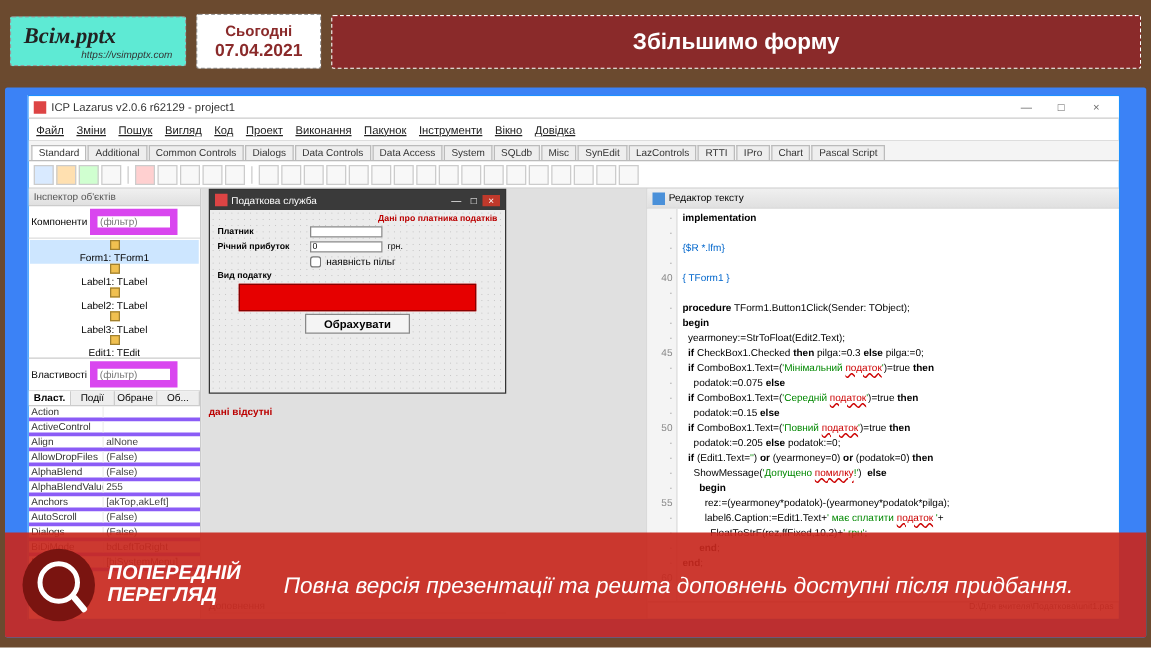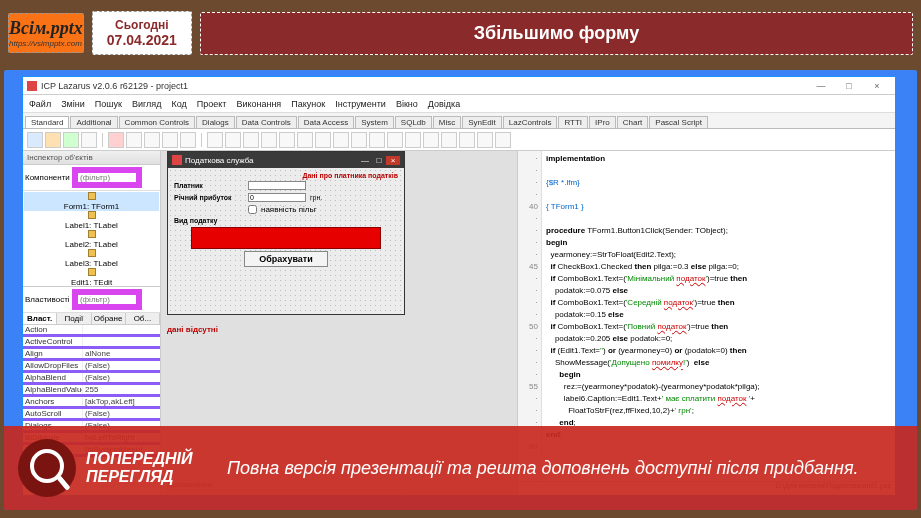--- a/index.html
+++ b/index.html
@@ -1,39 +1,39 @@
 <!DOCTYPE html>
 <html><head>
 <meta charset="utf-8">
 <style>
 * { margin: 0; padding: 0; box-sizing: border-box; font-family: Tahoma, Arial, sans-serif; }
 body { width: 921px; height: 518px; background: #6b4a2f; overflow: hidden; position: relative; }
 
 
 .header-row { display: flex; gap: 8px; padding: 8px; background: #6b4a2f; height: 66px; align-items: center; }
-.logo-box { background: #f97316; border: 1px dashed #999; padding: 4px 0; border-radius: 2px; }
+.logo-box { background: #5eead4; border: 1px dashed #999; padding: 4px 10px; border-radius: 2px; }
 .logo-title { font-family: Georgia, serif; font-style: italic; font-size: 18px; font-weight: bold; color: #222; }
-.logo-sub { font-size: 8px; color: #333; font-style: italic; }
+.logo-sub { font-size: 8px; color: #333; font-style: italic; margin-left: 46px; }
 .date-box { background: #fff; border: 1px dashed #999; padding: 6px 14px; text-align: center; border-radius: 2px; }
 .date-lbl { color: #8a2a2a; font-size: 12px; font-weight: bold; }
 .date-val { color: #8a2a2a; font-size: 14px; font-weight: bold; }
 .title-box { flex: 1; background: #8a2a2a; color: #fff; border: 1px dashed #fff; padding: 10px; text-align: center; font-size: 18px; font-weight: bold; border-radius: 2px; }
 
 
 .slide-body { background: #3b82f6; margin: 4px; height: 440px; position: relative; overflow: hidden; border-radius: 2px; }
 
 
 .ide-window { position: absolute; left: 18px; top: 6px; width: 874px; height: 420px; background: #fff; border: 1px solid #1e90ff; }
 .ide-titlebar { height: 18px; background: #fff; display: flex; align-items: center; padding: 0 4px; border-bottom: 1px solid #ccc; font-size: 9px; color: #333; }
 .ide-titlebar .icon-sq { width: 10px; height: 10px; background: #d44; margin-right: 4px; }
 .ide-titlebar .spacer { flex: 1; }
 .ide-titlebar .winbtn { width: 28px; height: 14px; display: inline-flex; align-items: center; justify-content: center; font-size: 9px; color: #666; }
 
 .ide-menubar { height: 18px; display: flex; gap: 10px; padding: 0 6px; font-size: 9px; align-items: center; border-bottom: 1px solid #ddd; color: #222; }
-.ide-menubar span { cursor: default; }
+.ide-menubar span { cursor: default; text-decoration: underline; }
 
 .ide-toolbars { height: 38px; border-bottom: 1px solid #ccc; }
 .tabstrip { height: 16px; display: flex; gap: 1px; padding: 0 2px; font-size: 8px; align-items: flex-end; border-bottom: 1px solid #bbb; background: #f4f4f4; }
 .tabstrip .tab { padding: 1px 5px; background: #eee; border: 1px solid #bbb; border-bottom: none; color: #333; }
 .tabstrip .tab.active { background: #fff; }
 .toolrow { height: 22px; display: flex; align-items: center; gap: 2px; padding: 0 4px; }
 .tbtn { width: 16px; height: 16px; border: 1px solid #ccc; background: #f8f8f8; display: inline-block; }
 .tbtn.accent1 { background: #d9eaff; }
 .tbtn.accent2 { background: #ffe0b0; }
 .tbtn.accent3 { background: #d0ffd0; }
@@ -327,20 +327,25 @@
             <button class="calc-btn">Обрахувати</button>
           </div>
         </div>
         <div class="data-missing">дані відсутні</div>
         <div class="suppl-section">
           <div class="suppl-title">Доповнення</div>
         </div>
       </div>
 
       <div class="editor-panel">
+        <div class="editor-title">
+          <span class="icon"></span>
+          <span>Редактор тексту</span>
+          <span class="spacer"></span>
+        </div>
         <div class="code-area">
           <div class="gutter" id="gutter">
               <div class="ln">·</div>
               <div class="ln">·</div>
               <div class="ln">·</div>
               <div class="ln">·</div>
               <div class="ln">40</div>
               <div class="ln">·</div>
               <div class="ln">·</div>
               <div class="ln">·</div>

